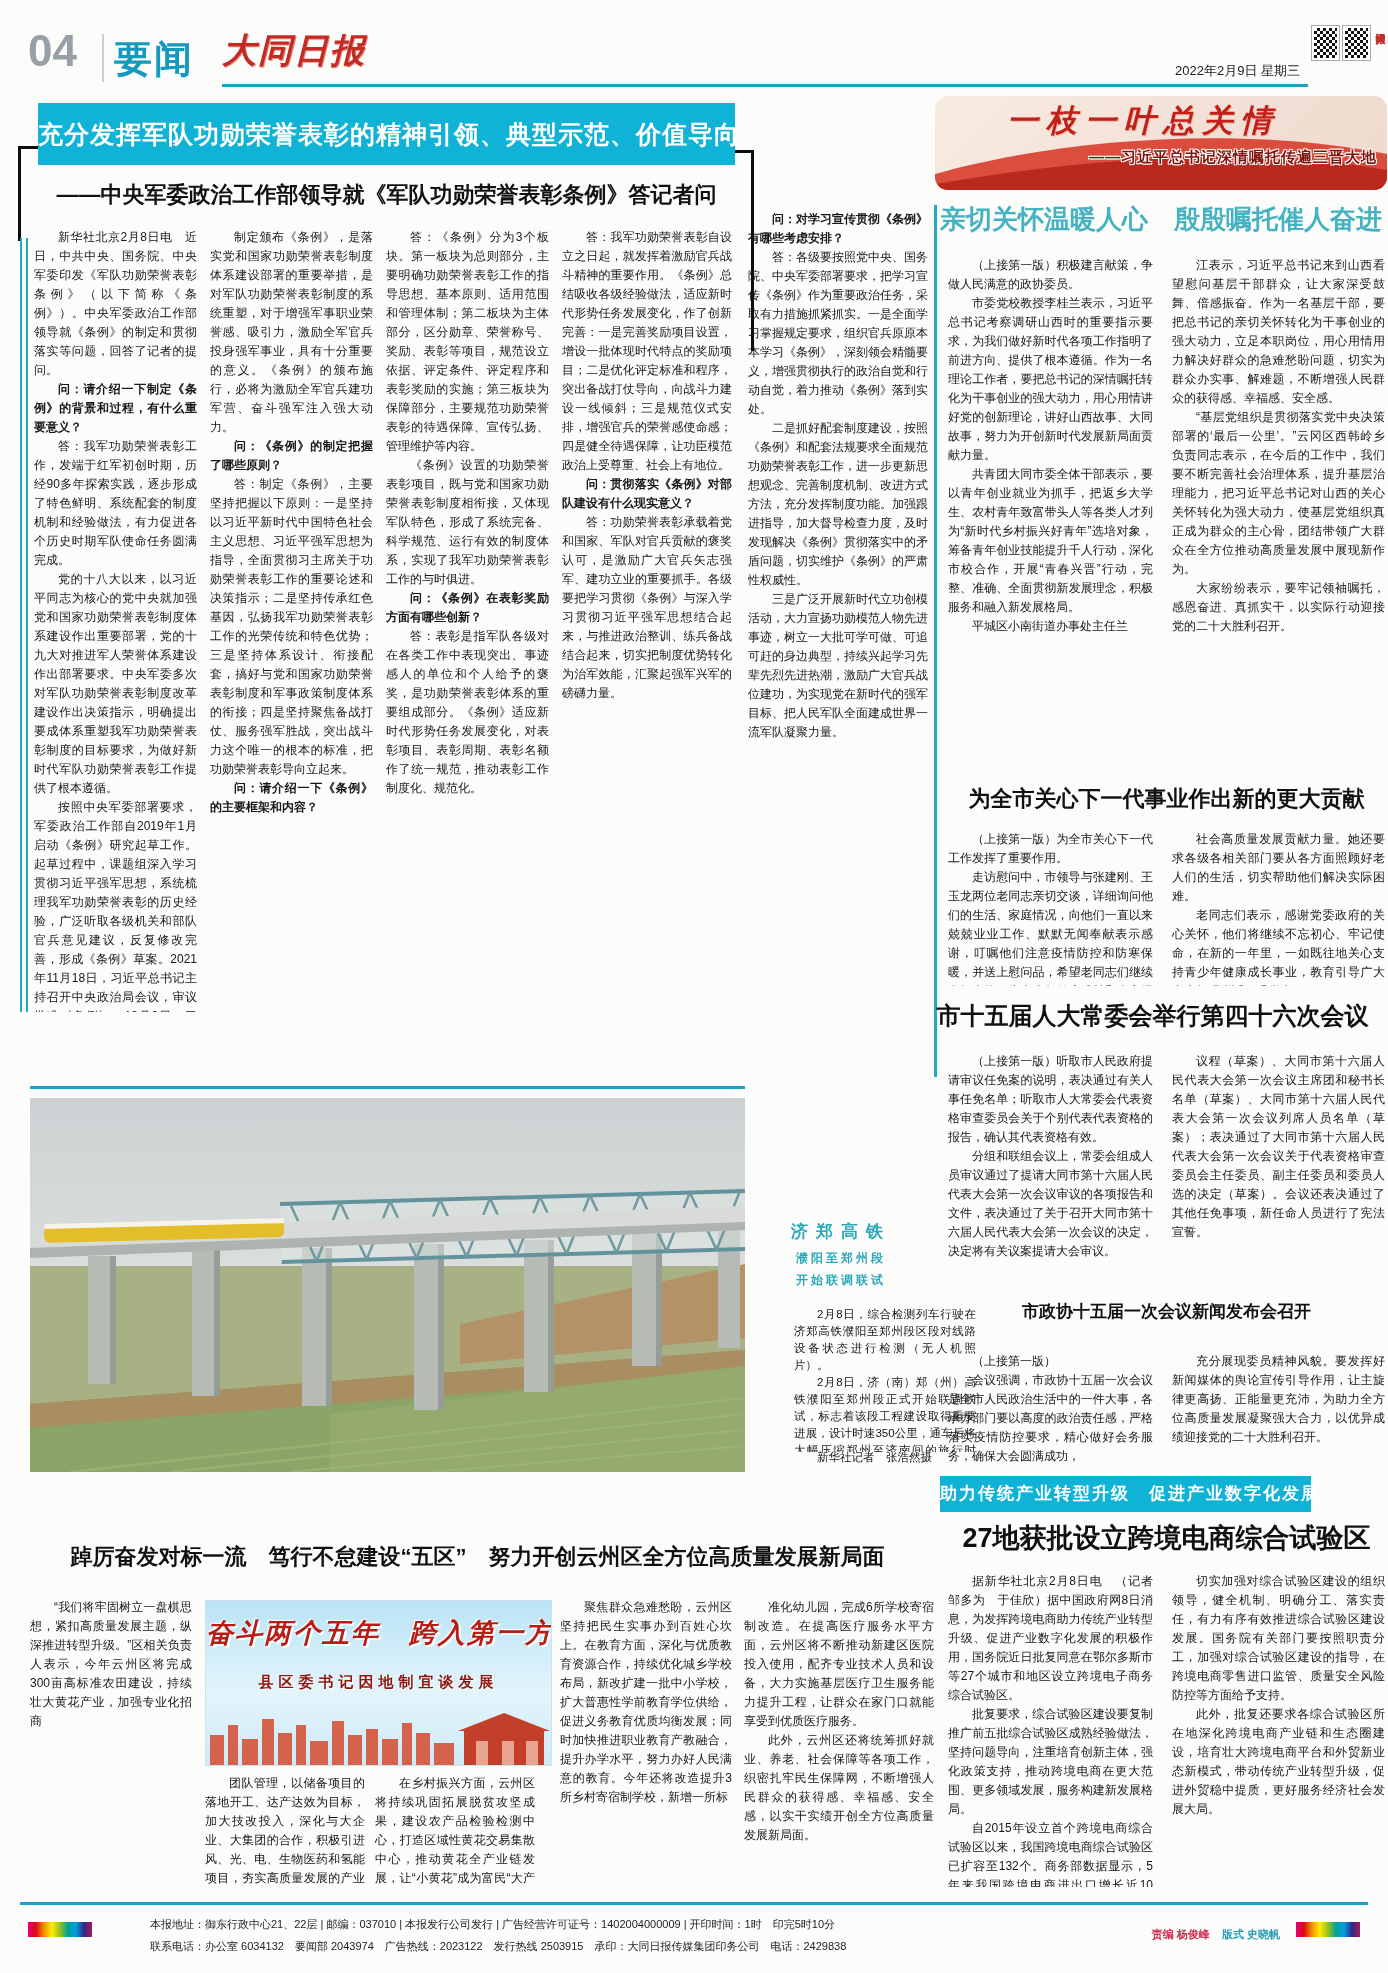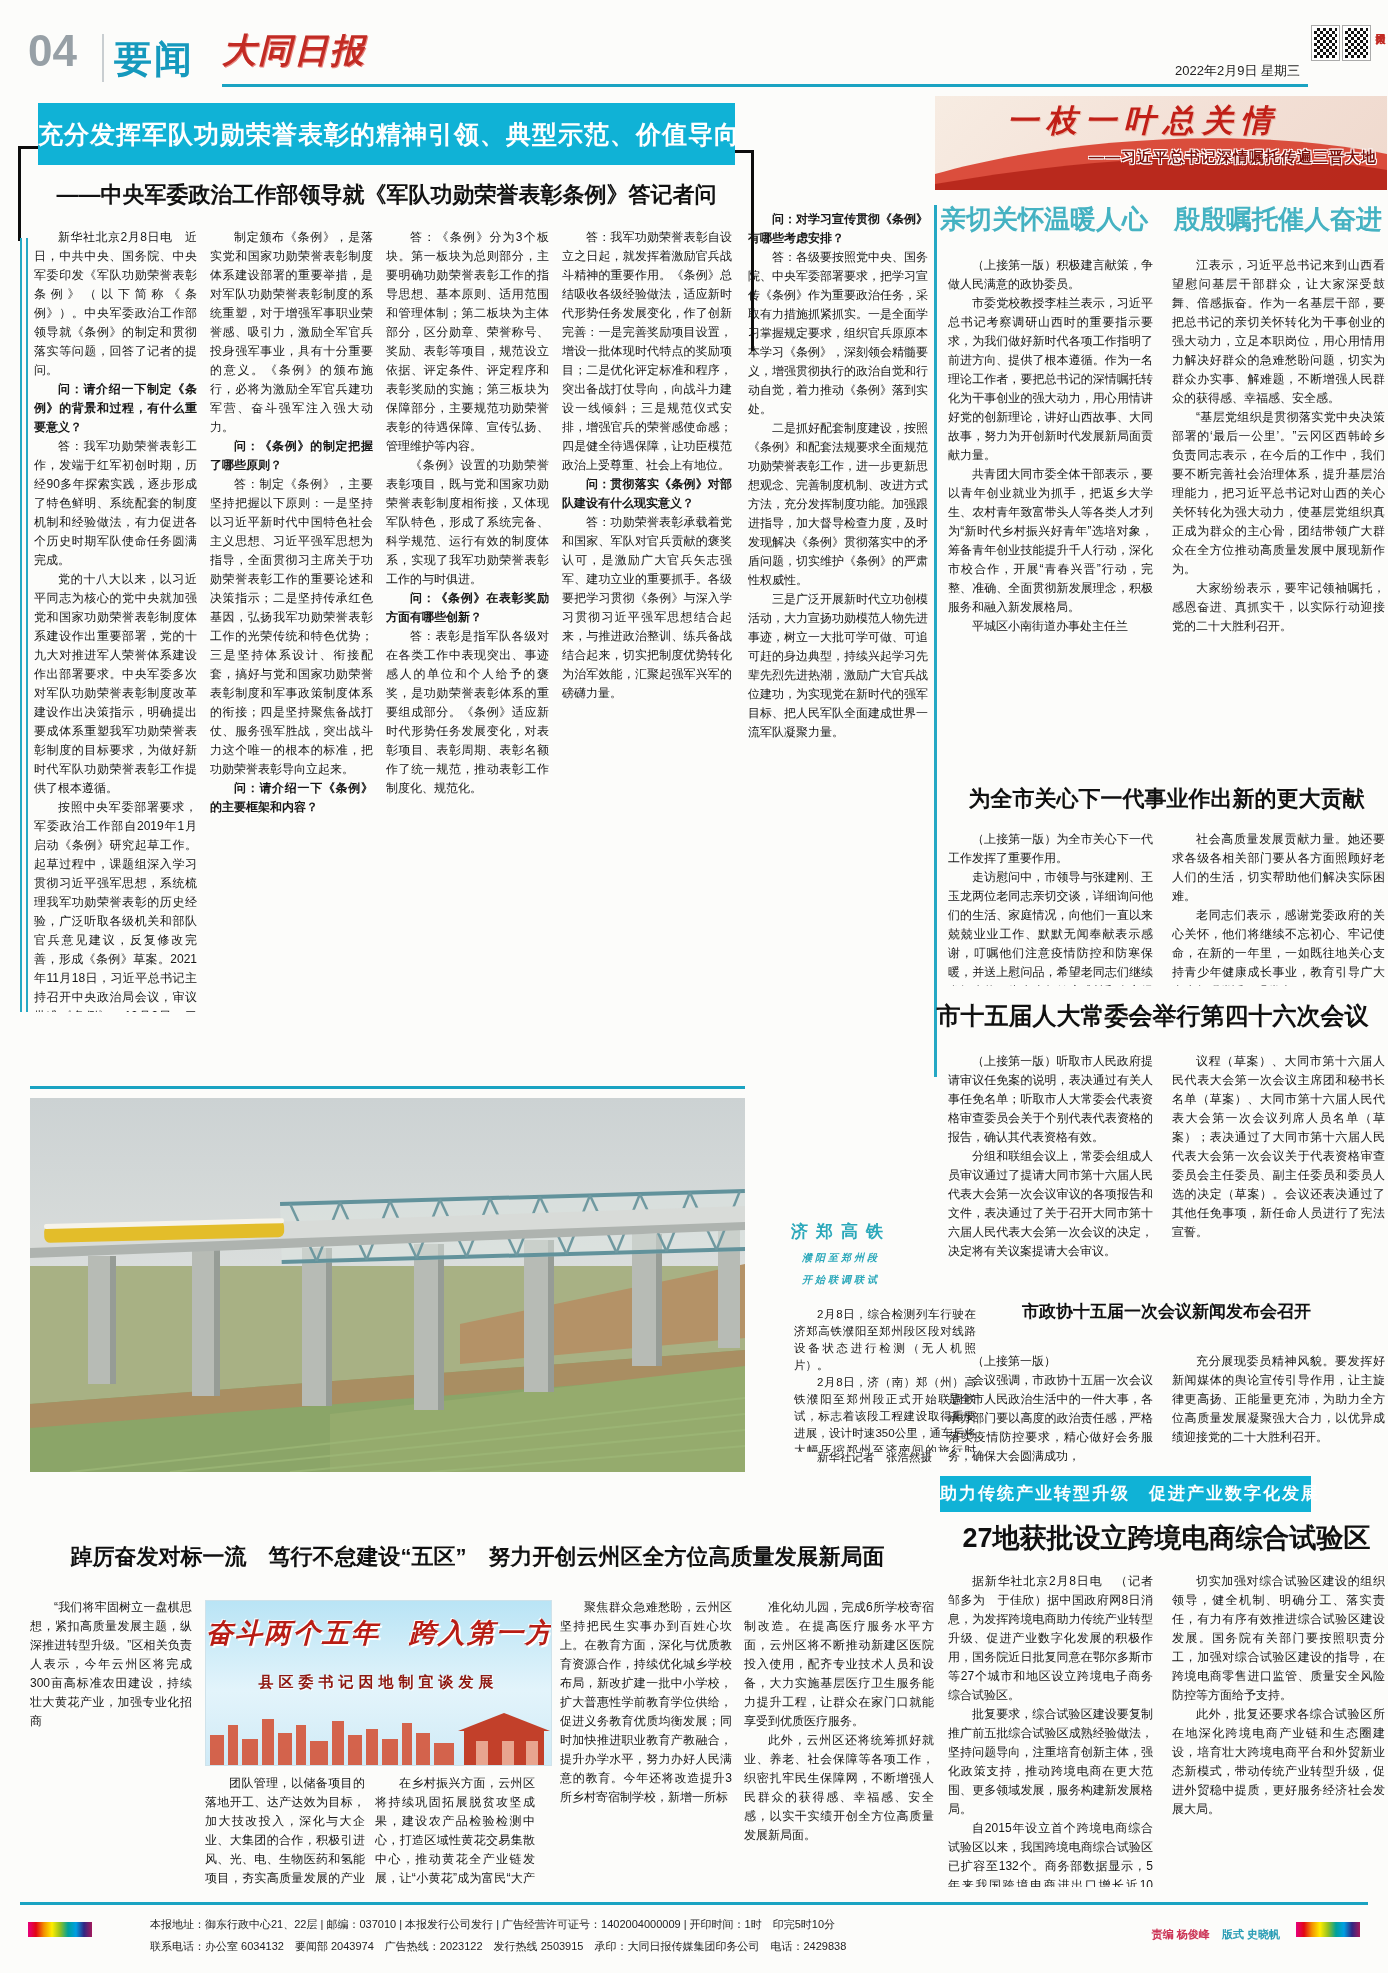--- a/index.html
+++ b/index.html
@@ -16,31 +16,31 @@
   .masthead{font-family:"Liberation Serif","DejaVu Serif",serif;font-style:italic;font-weight:bold;font-size:34px;color:#c22b24;letter-spacing:2px;text-shadow:1px 1px 0 #e8867f;}
   .dateline{font-size:13px;color:#222;text-align:right;}
   .rule{background:#1aa3c2;}
   .qr{width:30px;height:30px;background:repeating-conic-gradient(#111 0 25%,#fff 0 50%) 0 0/6px 6px;border:2px solid #fff;outline:1px solid #aaa;}
   .qrlabel{writing-mode:vertical-rl;font-size:10px;color:#c22b24;font-weight:bold;line-height:12px;}
   
   .mainbar{background:#10b2d6;color:#fff;font-weight:bold;font-size:25px;line-height:62px;text-align:center;letter-spacing:1px;white-space:nowrap;overflow:hidden;}
   .subtitle{font-size:22px;font-weight:bold;text-align:center;color:#111;white-space:nowrap;}
   .teal-v{border-left:2px solid #25a8c4;border-right:2px solid #25a8c4;width:4px;}
   
-  .theme-banner{background:linear-gradient(135deg,#f7ece2 0%,#f3e0d6 55%,#efd9cd 100%);overflow:hidden;}
+  .theme-banner{background:linear-gradient(135deg,#f7ece2 0%,#f3e0d6 55%,#efd9cd 100%);overflow:hidden;border-radius:13px;}
   .theme-title{position:absolute;left:72px;top:4px;font-family:"Liberation Serif","DejaVu Serif",serif;font-style:italic;font-weight:bold;font-size:31px;color:#c11f17;letter-spacing:8px;text-shadow:1px 1px 0 #e9b8a8;}
   .theme-sub{position:absolute;right:10px;top:52px;font-weight:bold;font-size:15px;color:#7e120c;letter-spacing:1px;text-shadow:-1px -1px 0 #fff,1px -1px 0 #fff,-1px 1px 0 #fff,1px 1px 0 #fff;}
   .promo{background:#10b2d6;color:#fff;font-weight:bold;font-size:17px;line-height:36px;text-align:center;letter-spacing:2px;white-space:nowrap;}
   .teal-head{color:#45b2c2;}
   
   .cap{position:absolute;font-size:11.5px;line-height:17px;text-align:justify;color:#161616;overflow:hidden;}
   .cap p{margin:0;text-indent:2em;}
   .cap-title p{text-indent:0;text-align:center;font-weight:bold;color:#2ba8ba;margin:0;}
   .cap-title p:first-child{font-size:17px;letter-spacing:8px;margin-bottom:4px;}
-  .cap-title p:nth-child(2),.cap-title p:nth-child(3){font-size:10px;letter-spacing:3px;line-height:22px;font-style:italic;}
+  .cap-title p:nth-child(2),.cap-title p:nth-child(3){font-size:12px;letter-spacing:3px;line-height:22px;}
   .credit{text-align:right;font-size:11.5px;color:#161616;}
   
   .inset{background:linear-gradient(180deg,#b9e4f5 0%,#e3f4fb 55%,#cfeaf6 100%);overflow:hidden;border:1px solid #cfe2ea;}
   .inset-l1{position:absolute;left:0;right:0;top:14px;text-align:center;font-family:"Liberation Serif","DejaVu Serif",serif;font-weight:bold;font-style:italic;font-size:27px;color:#b81d15;letter-spacing:2px;text-shadow:2px 2px 0 #fff,-1px -1px 0 #fff;white-space:nowrap;}
   .inset-l2{position:absolute;left:0;right:0;top:72px;text-align:center;font-weight:bold;font-size:15px;color:#8d1710;letter-spacing:5px;text-shadow:1px 1px 0 #fff;white-space:nowrap;}
   
   .foot{font-size:11px;color:#222;line-height:16px;}
   .rainbow{height:15px;width:64px;background:linear-gradient(90deg,#e6007e,#e30613,#f39200,#ffed00,#95c11f,#00a19a,#009fe3,#312783,#a3195b);}
   .ed-red{color:#cc3355;font-weight:bold;}
   .ed-teal{color:#2a9db5;font-weight:bold;}

